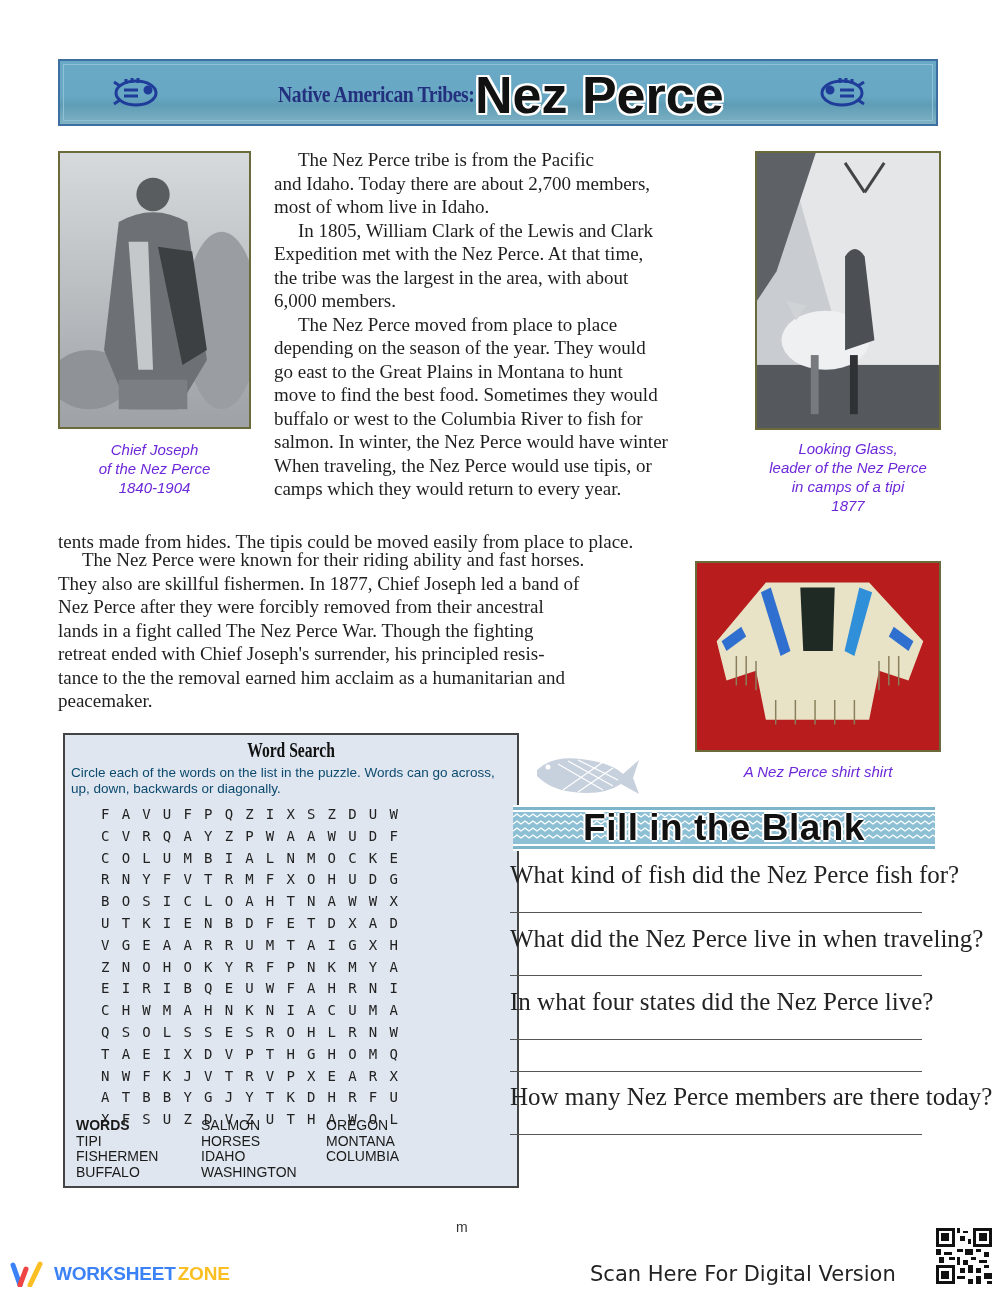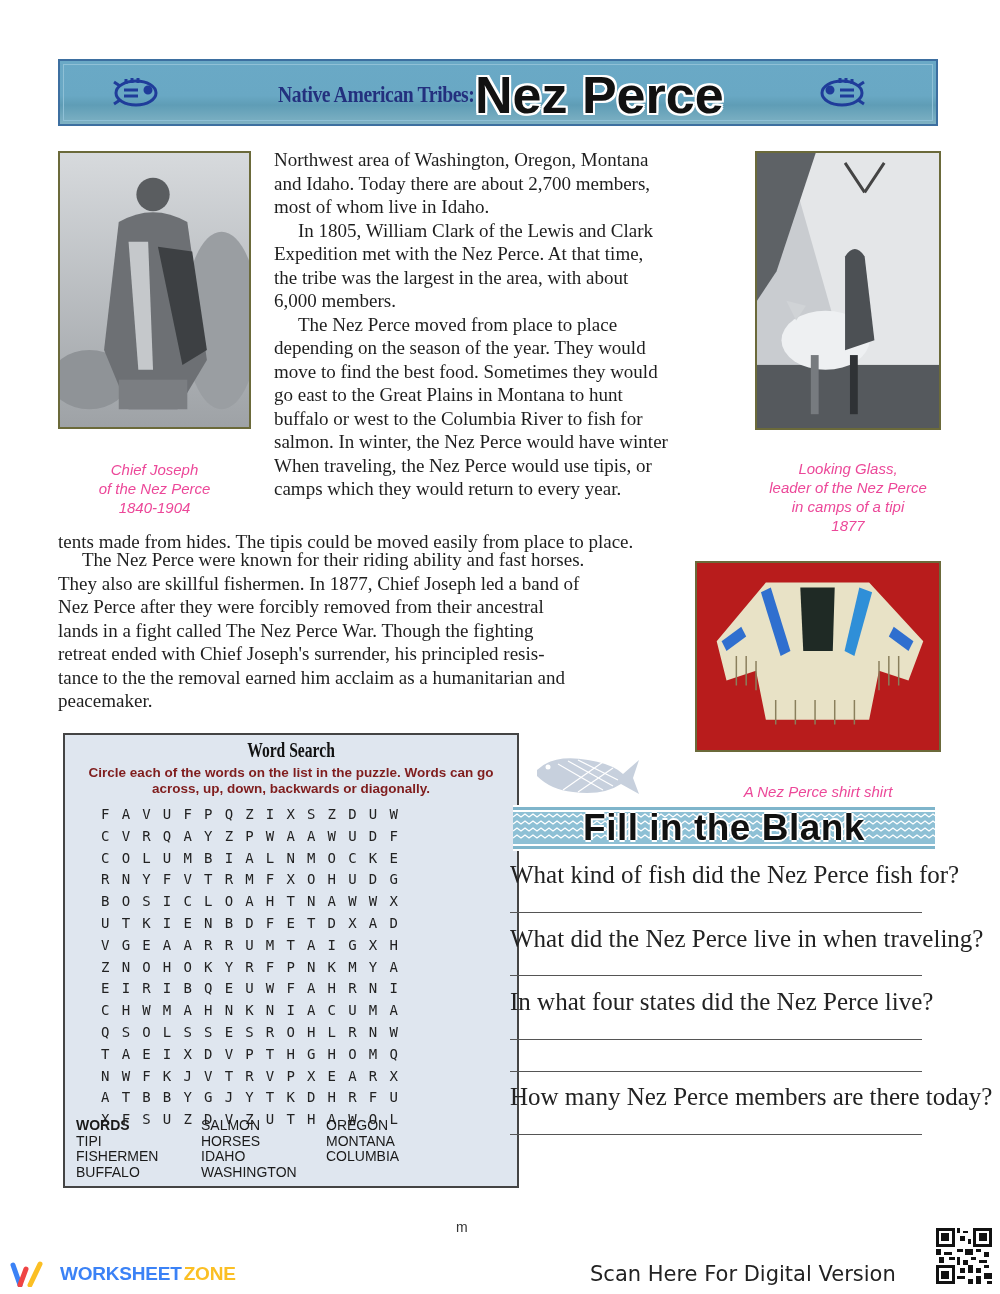--- a/index.html
+++ b/index.html
@@ -9,48 +9,48 @@
   .banner { position:absolute; left:58px; top:59px; width:880px; height:67px; border:2px solid #3d6fa0; box-sizing:border-box;
     background:linear-gradient(to bottom, #6aa9c6 0%, #69a8c4 55%, #5f9db6 70%, #7fb2c4 100%); }
   .banner-inner { position:absolute; inset:3px; border:1px solid #8fc0d6; }
   .banner .sub { position:absolute; left:218px; top:20px; font-family:"Liberation Serif", serif; font-weight:bold; font-size:24px; color:#23307e; letter-spacing:-0.5px; transform:scaleX(0.82); transform-origin:left center; }
   .banner .main { position:absolute; left:415px; top:4px; font-family:"Liberation Sans", sans-serif; font-weight:bold; font-size:52px; color:#111; letter-spacing:0px; text-shadow: 2px 0 #fff, -2px 0 #fff, 0 2px #fff, 0 -2px #fff, 2px 2px #fff, -2px -2px #fff, 2px -2px #fff, -2px 2px #fff; line-height:60px; }
   .fishicon { position:absolute; top:15px; width:52px; height:34px; }
 
   
   .photo { position:absolute; border:2px solid #6b6a3a; box-sizing:border-box; overflow:hidden; }
   .photo svg { display:block; width:100%; height:100%; }
-  .caption { position:absolute; font-family:"Liberation Sans", sans-serif; font-style:italic; font-size:15px; color:#ec4899; text-align:center; line-height:19px;margin-top:20px; }
+  .caption { position:absolute; font-family:"Liberation Sans", sans-serif; font-style:italic; font-size:15px; color:#6d28d9; text-align:center; line-height:19px; }
 
   
   .para { position:absolute; font-size:19px; line-height:23.5px; color:#1e1e1e; }
   .para p { margin:0; }
   .indent { text-indent:24px; }
 
   
   .ws { position:absolute; left:63px; top:733px; width:456px; height:455px; background:#dfe6ef; border:2px solid #444; box-sizing:border-box; }
   .ws-title { position:absolute; left:0; right:0; top:4px; text-align:center; font-family:"Liberation Serif", serif; font-weight:bold; font-size:20px; color:#111; transform:scaleX(0.78); }
-  .ws-instr { position:absolute; left:6px; right:6px; top:30px; text-align:center; font-family:"Liberation Sans", sans-serif; font-size:13.5px; line-height:16px; color:#7f1d1d;font-weight:bold; }
+  .ws-instr { position:absolute; left:6px; right:6px; top:30px; font-family:"Liberation Sans", sans-serif; font-size:13.5px; line-height:16px; color:#0c4a6e; }
   .ws-grid { position:absolute; left:30px; top:69px; }
   .ws-row { display:flex; height:21.8px; }
   .ws-cell { width:20.6px; text-align:center; font-family:"DejaVu Sans Mono", monospace; font-size:14px; color:#222; line-height:21.8px; }
   .ws-words { position:absolute; left:11px; top:383px; width:360px; display:grid; grid-template-columns:125px 125px 110px; font-family:"Liberation Sans", sans-serif; font-size:14px; line-height:15.7px; color:#1a1a1a; }
   .ws-words .hd { font-weight:bold; }
 
   
   .fib-banner { position:absolute; left:513px; top:805px; width:422px; height:46px; overflow:hidden; }
   .fib-banner svg { position:absolute; inset:0; }
   .fib-title { position:absolute; left:0; right:0; top:0; text-align:center; font-family:"Liberation Sans", sans-serif; font-weight:bold; font-size:37px; line-height:46px; color:#111; letter-spacing:0.5px; text-shadow: 2px 0 #fff, -2px 0 #fff, 0 2px #fff, 0 -2px #fff; }
   .q { position:absolute; left:510px; font-size:25px; color:#222; }
   .blank { position:absolute; left:510px; width:412px; height:0; border-top:1.5px solid #555; }
 
   
   .footer-m { position:absolute; left:456px; top:1219px; font-family:"Liberation Sans", sans-serif; font-size:14px; color:#333; }
   .logo { position:absolute; left:10px; top:1261px; height:26px; display:flex; align-items:center; }
-  .logo-text { font-family:"Liberation Sans", sans-serif; font-weight:bold; font-size:19px; margin-left:14px; letter-spacing:-0.2px; }
+  .logo-text { font-family:"Liberation Sans", sans-serif; font-weight:bold; font-size:19px; margin-left:8px; letter-spacing:-0.2px; }
   .scan { position:absolute; left:590px; top:1262px; font-family:"DejaVu Sans", sans-serif; font-size:21px; color:#222; }
   .qr { position:absolute; left:936px; top:1228px; width:56px; height:56px; }
 </style>
 </head>
 <body>
 
 <div class="banner">
   <div class="banner-inner"></div>
   <svg class="fishicon" style="left:50px" viewBox="0 0 52 34">
     <g fill="none" stroke="#1f3c9a" stroke-width="3">
@@ -111,31 +111,31 @@
   </svg>
 </div>
 <div class="caption" style="left:755px; top:439px; width:186px;">
   <div>Looking Glass,</div>
   <div>leader of the Nez Perce</div>
   <div>in camps of a tipi</div>
   <div>1877</div>
 </div>
 
 <div class="para" style="left:274px; top:148px; width:480px;">
-  <p>Northwest area of Washington, Oregon, Montana</p>
+  <p class="indent">The Nez Perce tribe is from the Pacific</p>
   <p>and Idaho. Today there are about 2,700 members,</p>
   <p>most of whom live in Idaho.</p>
   <p class="indent">In 1805, William Clark of the Lewis and Clark</p>
   <p>Expedition met with the Nez Perce. At that time,</p>
   <p>the tribe was the largest in the area, with about</p>
   <p>6,000 members.</p>
   <p class="indent">The Nez Perce moved from place to place</p>
   <p>depending on the season of the year. They would</p>
+  <p>go east to the Great Plains in Montana to hunt</p>
   <p>move to find the best food. Sometimes they would</p>
-  <p>go east to the Great Plains in Montana to hunt</p>
   <p>buffalo or west to the Columbia River to fish for</p>
   <p>salmon. In winter, the Nez Perce would have winter</p>
   <p>When traveling, the Nez Perce would use tipis, or</p>
   <p>camps which they would return to every year.</p>
 </div>
 <div class="para" style="left:58px; top:524px; width:700px;margin-top:6px;">
   <p>tents made from hides. The tipis could be moved easily from place to place.</p>
 </div>
 <div class="para" style="left:58px; top:548px; width:640px;">
   <p class="indent">The Nez Perce were known for their riding ability and fast horses.</p>

